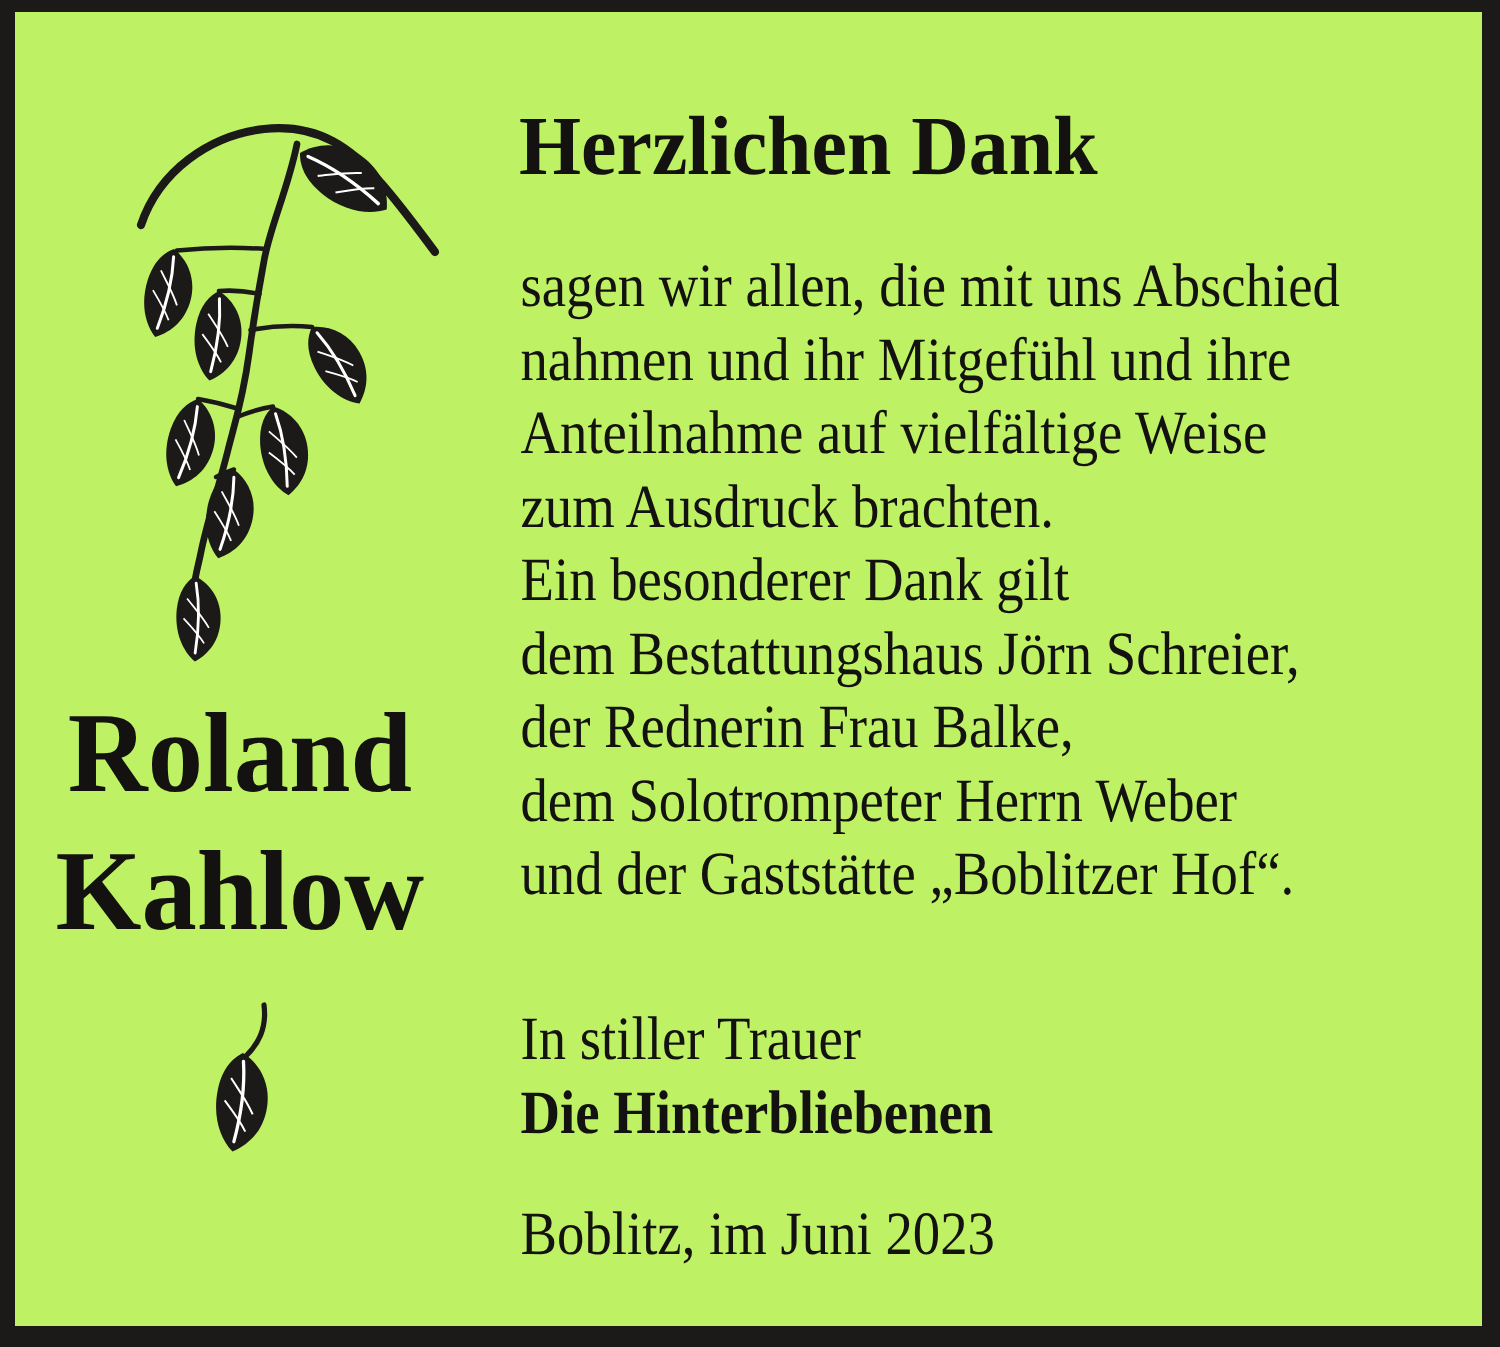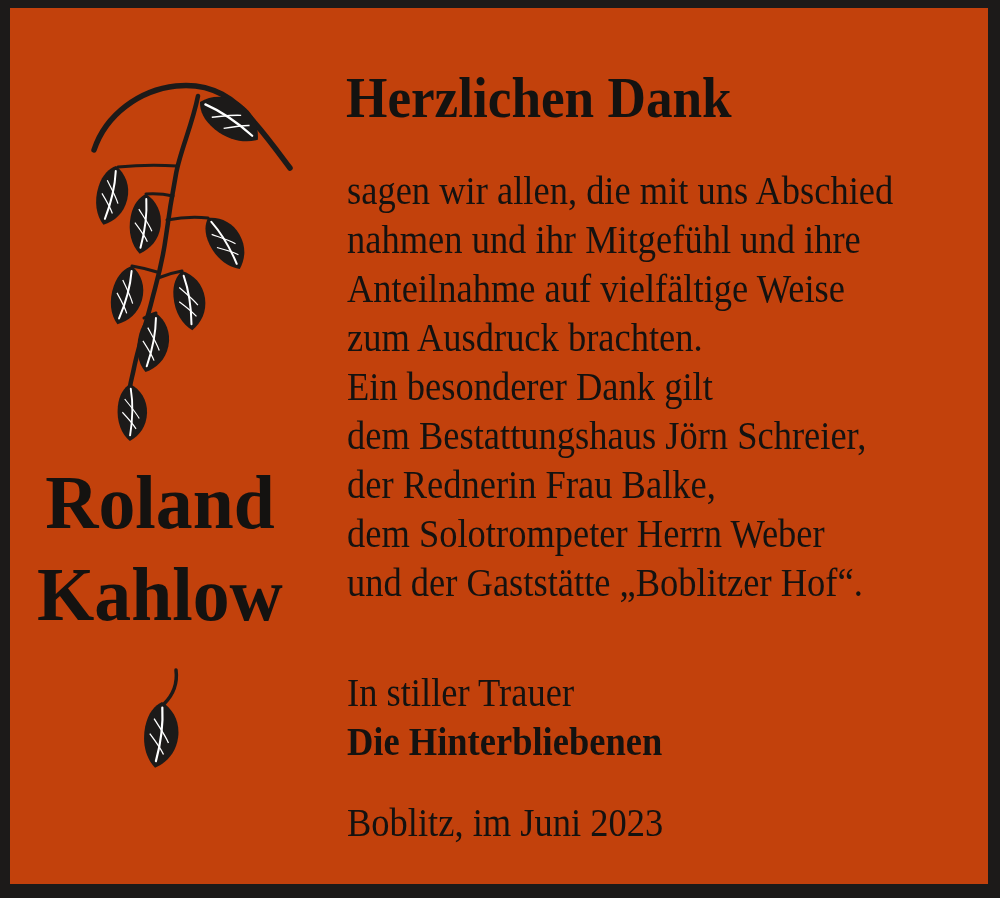--- a/index.html
+++ b/index.html
@@ -5,21 +5,21 @@
   html, body {
     margin: 0;
     padding: 0;
     background: #ffffff;
   }
   .notice {
     position: relative;
     width: 1000px;
     height: 898px;
     box-sizing: border-box;
-    background: #c2410c;
+    background: #bef264;
     border-style: solid;
     border-color: #1c1a19;
     border-width: 8px 12px 14px 10px;
     font-family: "Liberation Serif", "DejaVu Serif", serif;
     color: #141210;
     overflow: hidden;
   }
   .branch-art {
     position: absolute;
     left: 68px;

